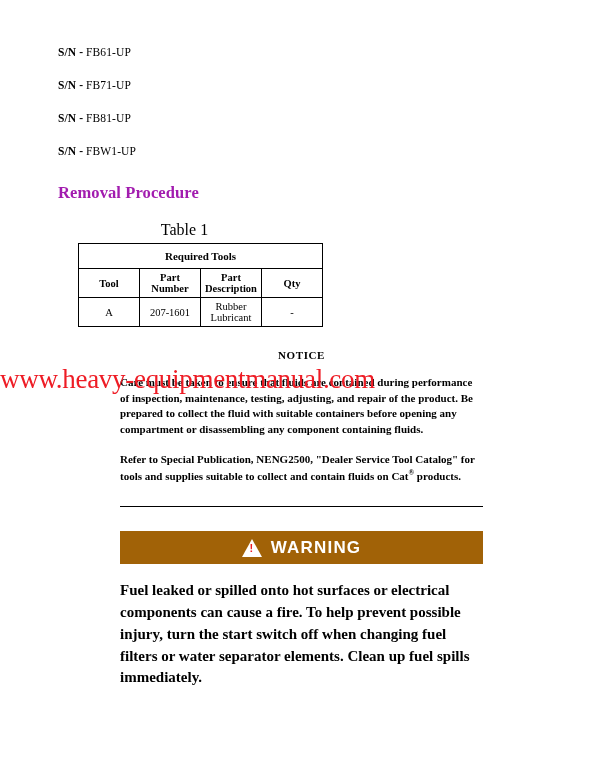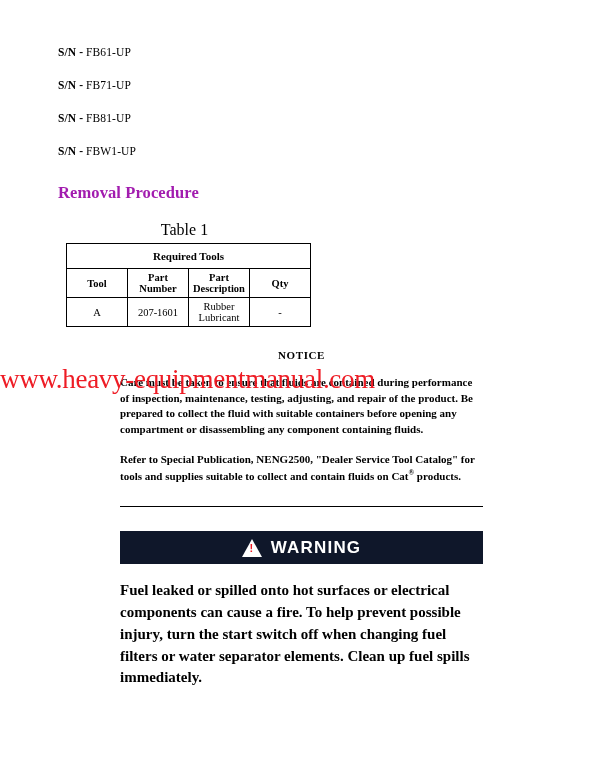--- a/index.html
+++ b/index.html
@@ -43,21 +43,21 @@
   }
   .table-caption {
     text-align: center;
     font-size: 16px;
     margin: 0 0 4px 0;
     width: 245px;
     margin-left: 4px;
   }
   table.tools {
     border-collapse: collapse;
-    margin-left: 8px;
+    margin-left: 20px;
     width: 245px;
     table-layout: fixed;
   }
   table.tools td, table.tools th {
     border: 1px solid #000000;
     font-size: 10.5px;
     padding: 3px 2px;
     text-align: center;
     font-weight: bold;
     height: 16px;
@@ -117,21 +117,21 @@
   }
 
   .divider {
     border: none;
     border-top: 1px solid #000000;
     margin: 22px 62px 0 62px;
   }
 
   .warning-bar {
     margin: 24px 62px 0 62px;
-    background: #0f172a;
+    background: #a16207;
     height: 33px;
     display: flex;
     align-items: center;
     justify-content: center;
     gap: 9px;
   }
   .warning-bar .wtext {
     color: #ffffff;
     font-size: 17px;
     font-weight: bold;

